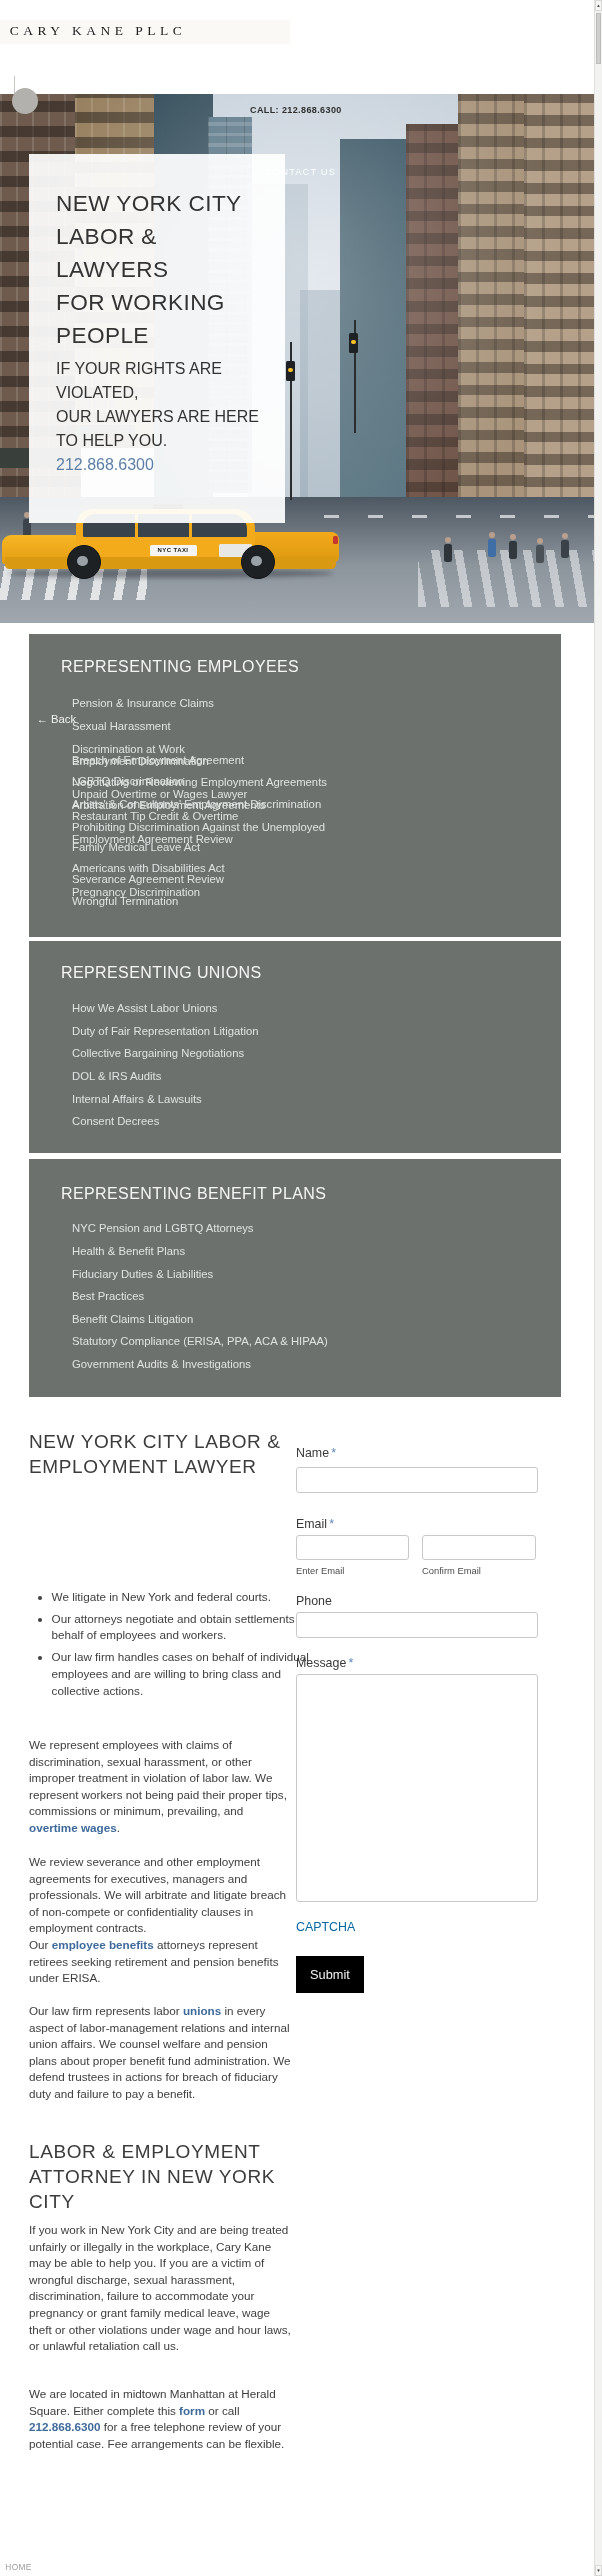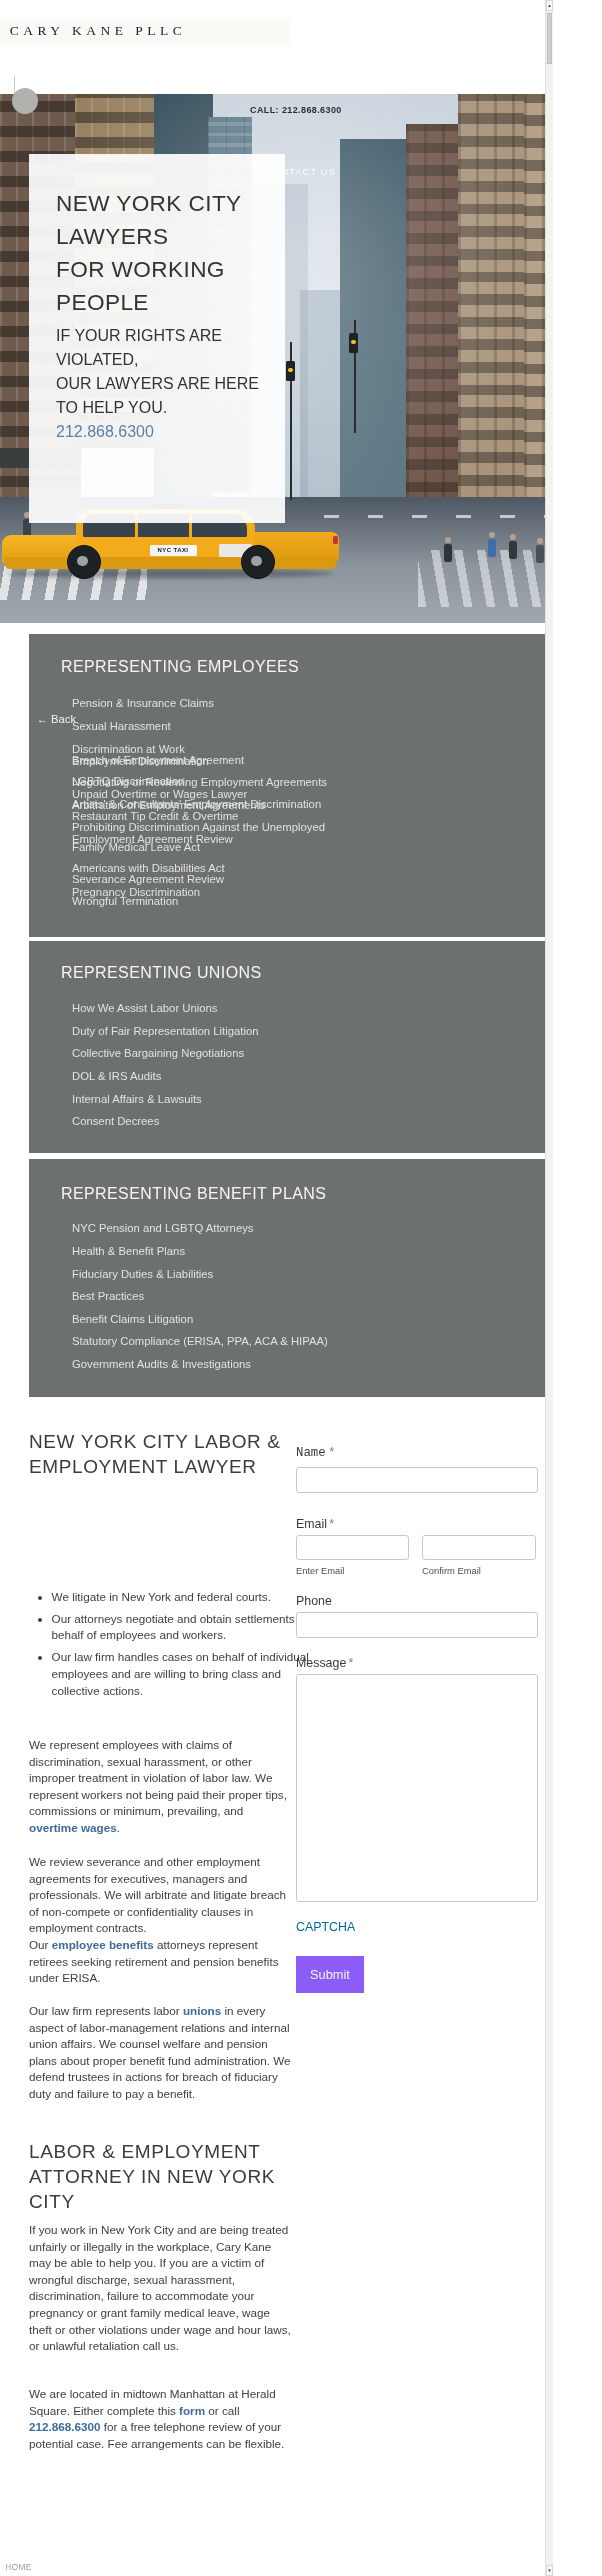--- a/index.html
+++ b/index.html
@@ -1,16 +1,16 @@
 <!DOCTYPE html>
 <html style="font-size:12px"><head>
 <meta charset="utf-8">
 <style>
   html,body{margin:0;padding:0;background:#fff;}
-  .page{position:relative;width:553px;height:2576px;background:#ffffff;overflow:hidden;
+  .page{position:relative;width:602px;height:2576px;background:#ffffff;overflow:hidden;
         font-family:"Liberation Sans",sans-serif;color:#404040;}
 
   
   .logo-strip{position:absolute;left:0;top:19.6px;width:290px;height:24px;background:#fbf9f6;}
   .logo{position:absolute;left:9.8px;top:22.6px;font-family:"Liberation Serif",serif;
         font-size:13.5px;letter-spacing:4.5px;color:#1f1f1f;white-space:nowrap;}
   .tick-line{position:absolute;left:13.5px;top:76px;width:1.5px;height:19.6px;background:#cbc7c3;}
   .widget-circle{position:absolute;left:12px;top:88px;width:26px;height:26px;border-radius:50%;
         background:#b3b1ae;z-index:6;}
 
@@ -90,21 +90,21 @@
   ul.blts{margin:0;padding-left:22.6px;}
   ul.blts li{margin-bottom:5.3px;font-size:11.7px;line-height:16.6px;color:#404040;}
 
   
   .flabel{position:absolute;left:296px;font-size:12.4px;color:#3a3a3a;}
   .req{color:#6088b8;margin-left:2.3px;}
   .finput{position:absolute;box-sizing:border-box;border:0.8px solid #c9c9c9;border-radius:3px;
        background:#fff;font-size:10.5px;padding:3px 6px;font-family:"Liberation Sans",sans-serif;}
   .sublabel{position:absolute;font-size:9.4px;color:#4d4d4d;}
   .captcha{position:absolute;left:296px;font-size:12.4px;color:#0369a1;}
-  .submit{position:absolute;left:296px;top:1956px;width:68px;height:37px;background:#8b5cf6;border:none;
+  .submit{position:absolute;left:296px;top:1956px;width:68px;height:37px;background:#000000;border:none;
        color:#f1f4f2;font-size:12.8px;font-family:"Liberation Sans",sans-serif;cursor:pointer;}
 
   .footer-home{position:absolute;left:5.3px;top:2562px;font-size:8.3px;letter-spacing:0.4px;
        color:#9b9b9b;text-decoration:none;}
 
   
   .sbar{position:absolute;right:0;top:0;width:6.8px;height:2576px;background:#f2f2f0;border-left:0.8px solid #e0e0de;z-index:9;}
   .sb-btn{position:absolute;left:0;width:6.8px;height:10.5px;background:#f6f6f4;border:0.8px solid #d8d8d6;
        box-sizing:border-box;font-size:4.5px;line-height:9px;text-align:center;color:#444;}
   .sb-thumb{position:absolute;left:0.8px;top:12.8px;width:5.3px;height:51px;background:#cfcfcd;border:0.8px solid #bdbdbb;box-sizing:border-box;}
@@ -196,20 +196,21 @@
         </div>
       <div class="tail"></div>
     </div>
 
     <a class="call-label">CALL: 212.868.6300</a>
     <a class="contact-nav">CONTACT US</a>
 
     <div class="hero-card">
       <div class="hero-h1">
         <div>NEW YORK CITY</div>
+        <div>LABOR &amp;</div>
         <div>LAWYERS</div>
         <div>FOR WORKING</div>
         <div>PEOPLE</div>
       </div>
       <div class="hero-sub">
         <div>IF YOUR RIGHTS ARE</div>
         <div>VIOLATED,</div>
         <div>OUR LAWYERS ARE HERE</div>
         <div>TO HELP YOU.</div>
         <a class="hero-phone">212.868.6300</a>
@@ -277,21 +278,21 @@
 Our </span><a class="blue">employee benefits</a><span> attorneys represent retirees seeking retirement and pension benefits under ERISA.</span></p>
 
   <p class="col-l para" style="top:2003px;margin:0;"><span>Our law firm represents labor </span><a class="blue">unions</a><span> in every aspect of labor-management relations and internal union affairs. We counsel welfare and pension plans about proper benefit fund administration.  We defend trustees in actions for breach of fiduciary duty and failure to pay a benefit.</span></p>
 
   <h2 class="col-l h1c" style="top:2139px;margin:0;">LABOR &amp; EMPLOYMENT ATTORNEY IN NEW YORK CITY</h2>
 
   <p class="col-l para" style="top:2222px;margin:0;">If you work in New York City and are being treated unfairly or illegally in the workplace, Cary Kane may be able to help you. If you are a victim of wrongful discharge, sexual harassment, discrimination, failure to accommodate your pregnancy or grant family medical leave, wage theft or other violations under wage and hour laws, or unlawful retaliation call us.</p>
 
   <p class="col-l para" style="top:2386px;margin:0;"><span>We are located in midtown Manhattan at Herald Square. Either complete this </span><a class="blue">form</a><span> or call </span><a class="blue">212.868.6300</a><span> for a free telephone review of your potential case. Fee arrangements can be flexible.</span></p>
 
-  <label class="flabel" style="top:1446px;font-family:Liberation Mono, monospace;"><span>Name</span><span class="req">*</span></label>
+  <label class="flabel" style="top:1446px;"><span>Name</span><span class="req">*</span></label>
   <input class="finput" style="left: 296px; top: 1467px; width: 242px; height: 25.6px;">
 
   <label class="flabel" style="top:1517px;"><span>Email</span><span class="req">*</span></label>
   <input class="finput" style="left: 296px; top: 1535px; width: 113px; height: 25px;">
   <input class="finput" style="left: 422px; top: 1535px; width: 114px; height: 25px;">
   <div class="sublabel" style="left:296px;top:1565px;">Enter Email</div>
   <div class="sublabel" style="left:422px;top:1565px;">Confirm Email</div>
 
   <label class="flabel" style="top:1594px;">Phone</label>
   <input class="finput" style="left: 296px; top: 1612px; width: 242px; height: 25.6px;">

